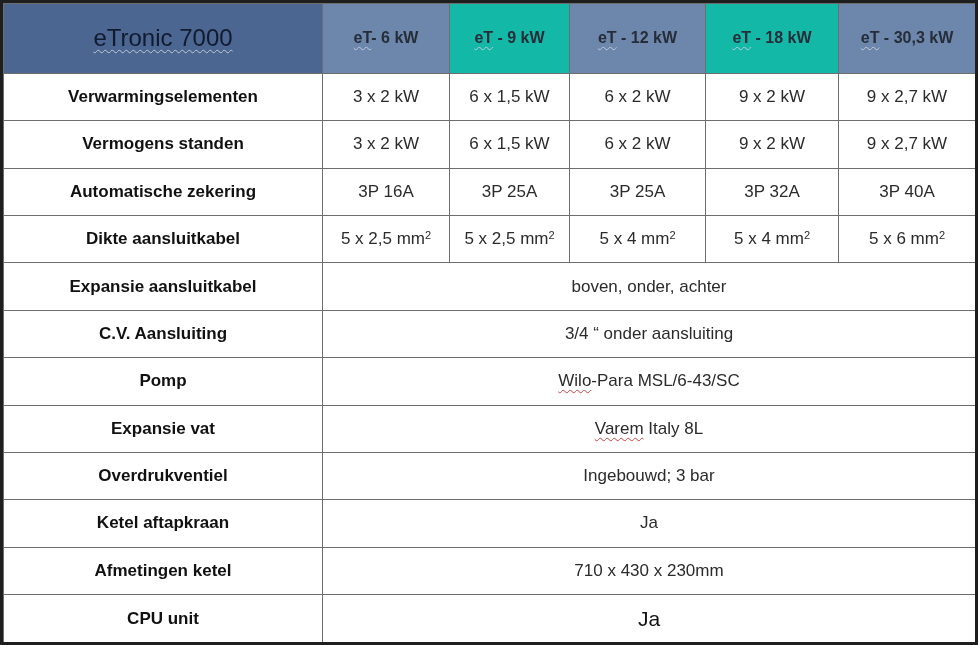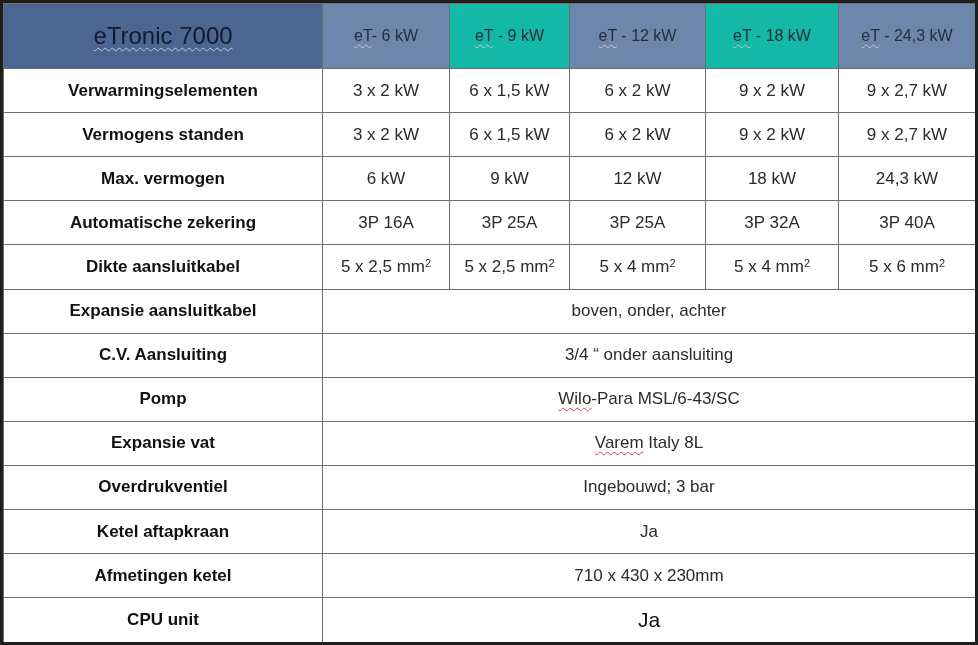--- a/index.html
+++ b/index.html
@@ -25,21 +25,21 @@
     padding: 0; white-space: nowrap; overflow: hidden;
   }
   table.spec tr.head { height: 54px; }
   table.spec tr.row { height: 36.6px; }
   th.title {
     background: #4b6691; color: #111a2e; font-weight: normal;
     font-family: "Liberation Sans", sans-serif; font-size: 24px;
     border-bottom: 2px solid #2f3f5c;
   }
   th.model {
-    font-size: 16px; font-weight: normal; color: #262c38;
+    font-size: 16px; font-weight: bold; color: #262c38;
     vertical-align: top; padding-top: 6px;
     border-bottom: 2px solid #2f3f5c;
   }
   th.light { background: #6c87ab; }
   th.dark { background: #14b8a6; }
   .squiggle {
     text-decoration: underline wavy #c0c8d8; text-decoration-thickness: 1px;
     text-underline-offset: 3px;
   }
   .squiggle-red {
@@ -65,46 +65,38 @@
         <col class="c4">
         <col class="c5">
   </colgroup>
   <tbody>
         <tr class="head">
     <th class="title"><span class="squiggle">eTronic 7000</span></th>
     <th class="model light"><span class="squiggle">eT</span><span>-  6 kW</span></th>
     <th class="model dark"><span class="squiggle">eT</span><span> - 9 kW</span></th>
     <th class="model light"><span class="squiggle">eT</span><span> - 12 kW</span></th>
     <th class="model dark"><span class="squiggle">eT</span><span> - 18 kW</span></th>
-    <th class="model light"><span class="squiggle">eT</span><span> - 24,3 kW</span></th>
+    <th class="model light"><span class="squiggle">eT</span><span> - 30,3 kW</span></th>
   </tr>
 
   <tr class="row">
     <td class="label">Verwarmingselementen</td>
     <td class="val">3 x 2 kW</td>
     <td class="val">6 x 1,5 kW</td>
     <td class="val">6 x 2 kW</td>
     <td class="val">9 x 2 kW</td>
     <td class="val">9 x 2,7 kW</td>
   </tr>
   <tr class="row">
     <td class="label">Vermogens standen</td>
     <td class="val">3 x 2 kW</td>
     <td class="val">6 x 1,5 kW</td>
     <td class="val">6 x 2 kW</td>
     <td class="val">9 x 2 kW</td>
     <td class="val">9 x 2,7 kW</td>
-  </tr>
-  <tr class="row">
-    <td class="label">Max. vermogen</td>
-    <td class="val">6 kW</td>
-    <td class="val">9 kW</td>
-    <td class="val">12 kW</td>
-    <td class="val">18 kW</td>
-    <td class="val">24,3 kW</td>
   </tr>
   <tr class="row">
     <td class="label">Automatische zekering</td>
     <td class="val">3P 16A</td>
     <td class="val">3P 25A</td>
     <td class="val">3P 25A</td>
     <td class="val">3P 32A</td>
     <td class="val">3P 40A</td>
   </tr>
   <tr class="row">

